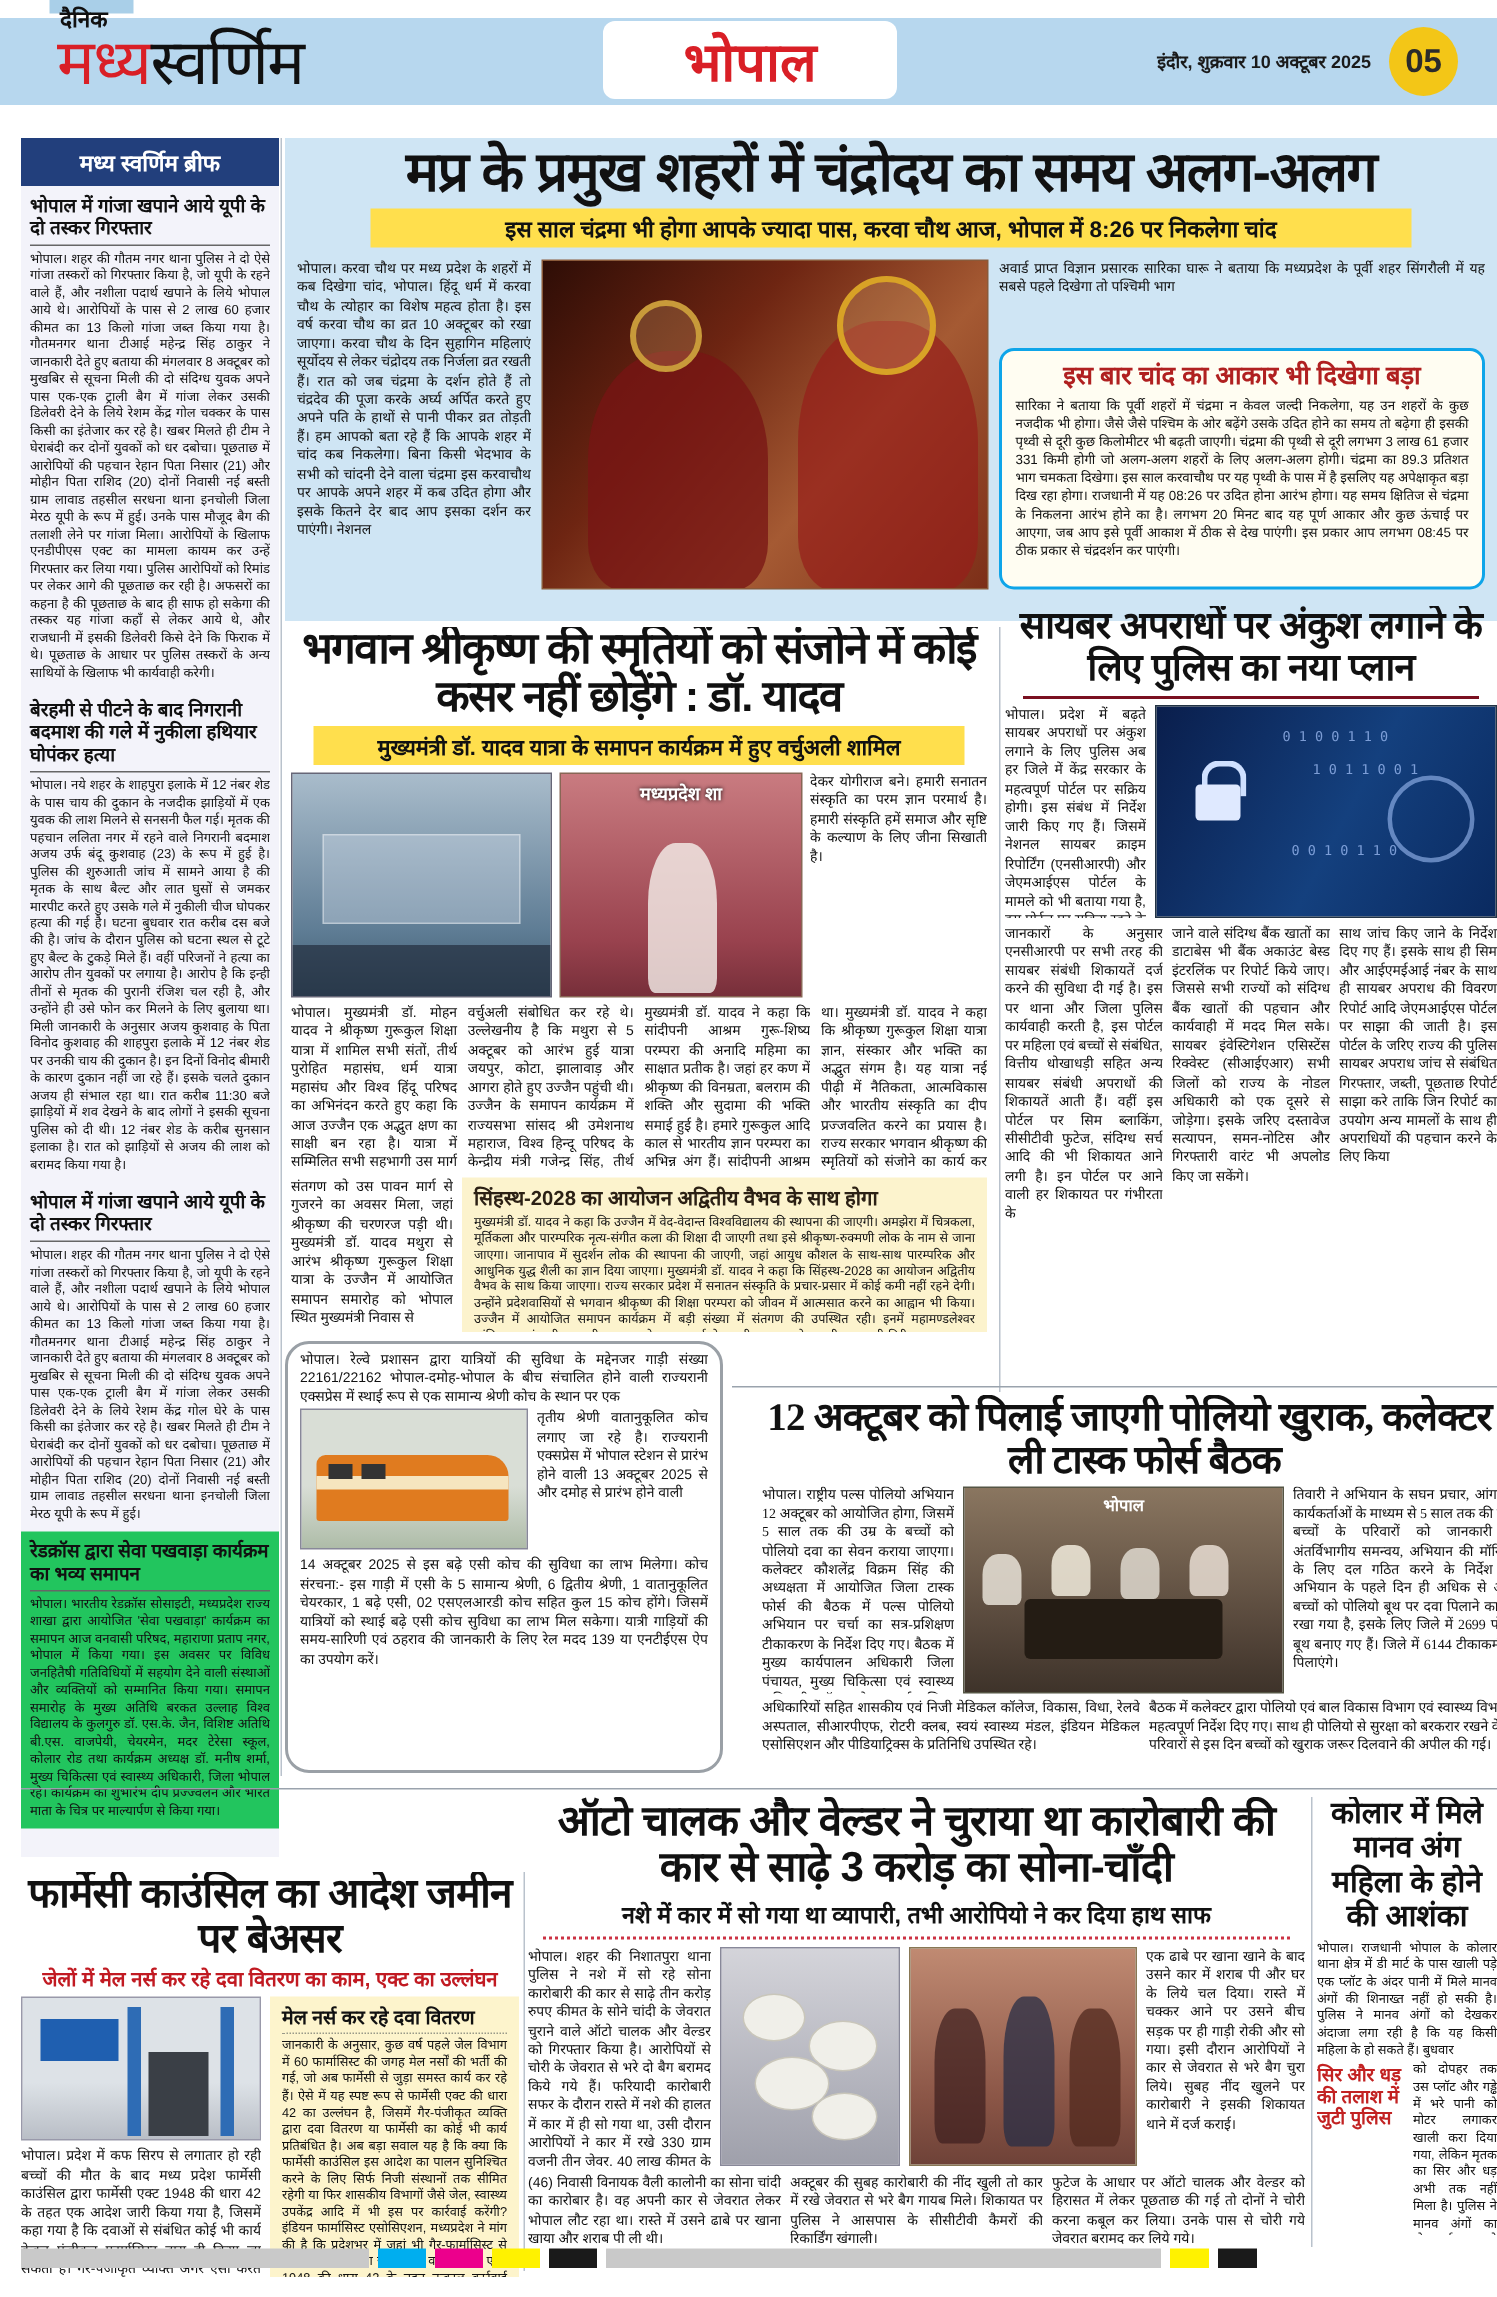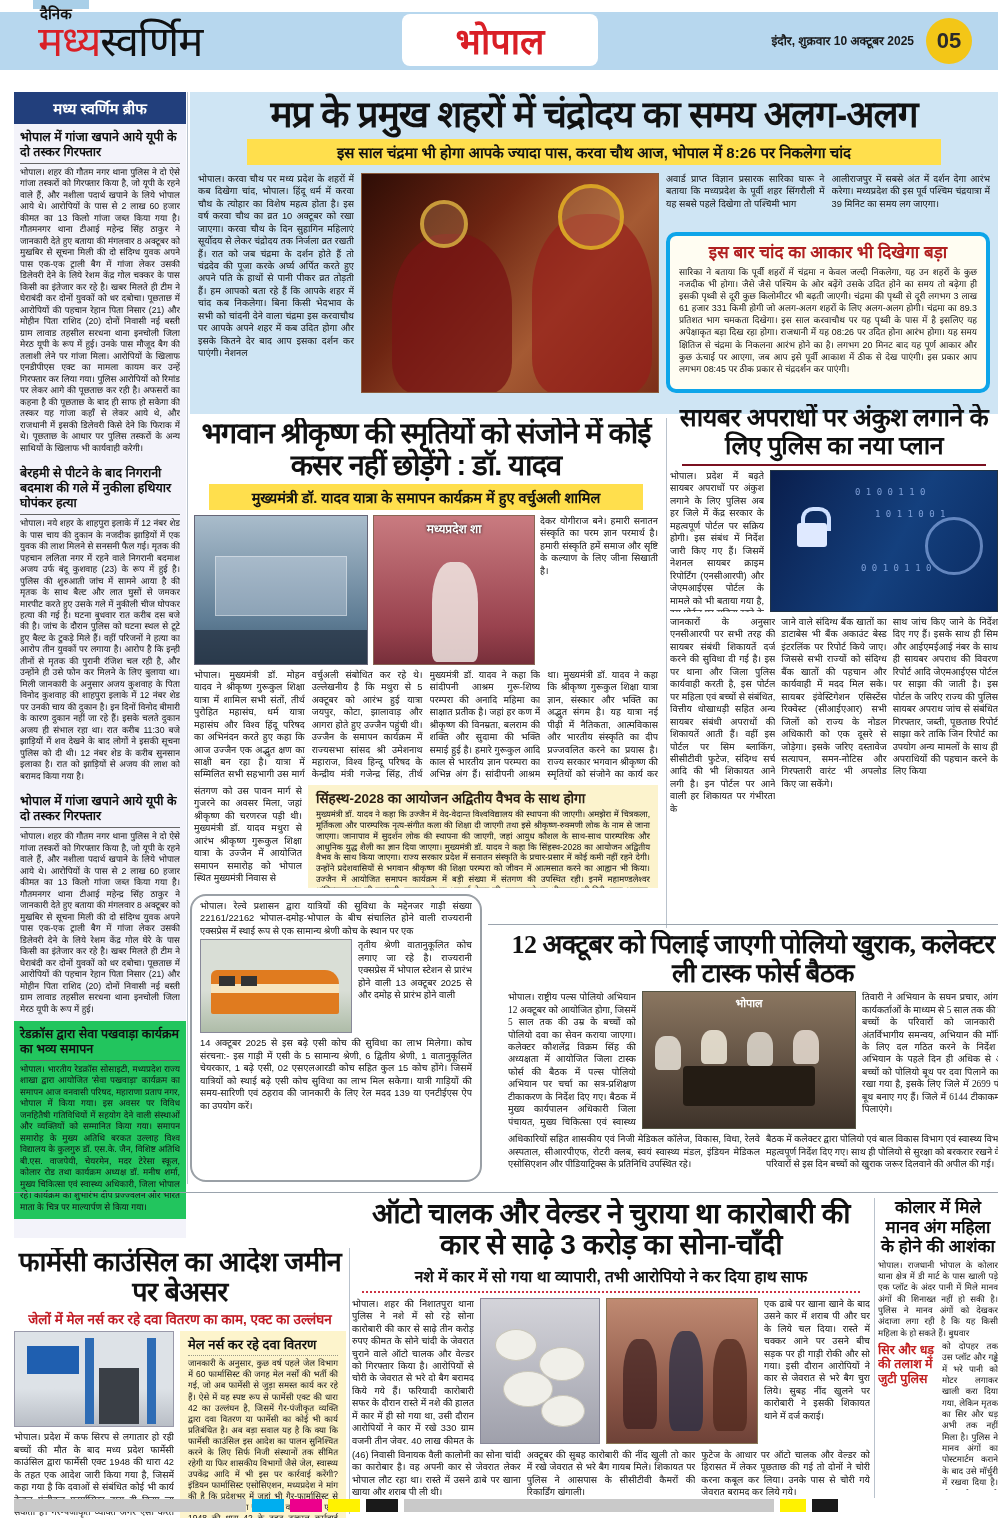--- a/index.html
+++ b/index.html
@@ -40,21 +40,21 @@
   .moon .ystrip{width:86%;margin:4px auto;font-size:15px;padding:3px 0;}
   .moon-row{display:flex;gap:7px;padding:4px 8px 0 8px;}
   .mcol-left{width:156px;}
   .photo-karwa{width:296px;height:218px;position:relative;overflow:hidden;border:1px solid #8a5a3a;
      background:linear-gradient(130deg,#2e0d06,#6e2512 35%,#a55a33 65%,#7c2e18);}
   .sieve{position:absolute;border-radius:50%;border:4px solid #d8a226;background:rgba(240,200,130,.22);}
   .figure{position:absolute;border-radius:45% 45% 20% 20%;background:rgba(120,20,20,.75);}
   .moon-right{flex:1;display:flex;flex-direction:column;min-width:0;}
   .mr-cols{display:flex;gap:7px;height:54px;}
   .mr-cols>div{flex:1;}
-  .moon-box{border:4px solid #0ea5e9;border-radius:10px;background:#fffdf2;margin-top:5px;
+  .moon-box{border:2px solid #0ea5e9;border-radius:10px;background:#fffdf2;margin-top:5px;
             padding:3px 9px 5px 9px;flex:1;overflow:hidden;}
   .moon-box h3{margin:1px 0 3px 0;font-size:17px;color:#b02020;text-align:center;}
   .moon-box p{margin:0;font-size:8.9px;line-height:1.36;text-align:justify;}
   
   .krishna{position:absolute;left:190px;top:418px;width:472px;height:470px;overflow:hidden;}
   .krishna h2{font-size:29px;line-height:1.1;text-align:center;margin:0 4px 2px 4px;letter-spacing:-1px;}
   .krishna .ystrip{width:92%;margin:2px auto;font-size:14.5px;padding:3px 0;}
   .kr-row1{display:flex;gap:5px;padding:3px 4px 0 4px;height:150px;}
   .photo-yadav1{width:172px;position:relative;overflow:hidden;border:1px solid #667;
      background:linear-gradient(#a9bccb,#5f7d95 70%,#3e5a70);}
@@ -133,21 +133,21 @@
      background:linear-gradient(#d4d4da,#9fa0ab);}
   .sack{position:absolute;border-radius:50%;background:#f0efe9;border:1px solid #c9c6ba;}
   .photo-theft2{width:150px;position:relative;overflow:hidden;border:1px solid #875;
      background:linear-gradient(#c08a72,#8a5546 70%,#6e4238);}
   .person{position:absolute;border-radius:40% 40% 15% 15%;background:rgba(60,30,30,.7);}
   .th-colB{flex:1;min-width:0;}
   .th-bottom{display:flex;gap:6px;margin-top:5px;height:86px;}
   .th-bottom>div{flex:1;min-width:0;}
   
   .kolar{position:absolute;left:878px;top:1198px;width:120px;height:292px;overflow:hidden;}
-  .kolar h3{font-size:17px;line-height:1.15;text-align:center;margin:0 0 3px 0;}
+  .kolar h3{font-size:20px;line-height:1.15;text-align:center;margin:0 0 3px 0;}
   .kolar .stxt{font-size:8.6px;}
   .inset{float:left;width:60px;color:#c22222;font-weight:bold;font-size:12.5px;line-height:1.15;
          margin:2px 4px 2px 0;}
   
   .regbar{position:absolute;left:14px;top:1499px;height:13px;display:flex;align-items:center;gap:6px;}
   .reg{height:13px;}
 </style>
 </head>
 <body>
 
@@ -195,21 +195,20 @@
       <div class="mcol-left btxt">भोपाल। करवा चौथ पर मध्य प्रदेश के शहरों में कब दिखेगा चांद, भोपाल। हिंदू धर्म में करवा चौथ के त्योहार का विशेष महत्व होता है। इस वर्ष करवा चौथ का व्रत 10 अक्टूबर को रखा जाएगा। करवा चौथ के दिन सुहागिन महिलाएं सूर्योदय से लेकर चंद्रोदय तक निर्जला व्रत रखती हैं। रात को जब चंद्रमा के दर्शन होते हैं तो चंद्रदेव की पूजा करके अर्घ्य अर्पित करते हुए अपने पति के हाथों से पानी पीकर व्रत तोड़ती हैं। हम आपको बता रहे हैं कि आपके शहर में चांद कब निकलेगा। बिना किसी भेदभाव के सभी को चांदनी देने वाला चंद्रमा इस करवाचौथ पर आपके अपने शहर में कब उदित होगा और इसके कितने देर बाद आप इसका दर्शन कर पाएंगी। नेशनल</div>
       <div class="photo-karwa">
         <div class="figure" style="left:30px;top:60px;width:120px;height:160px;"></div>
         <div class="figure" style="left:170px;top:40px;width:120px;height:180px;background:rgba(150,30,25,.7);"></div>
         <div class="sieve" style="left:196px;top:10px;width:58px;height:58px;"></div>
         <div class="sieve" style="left:58px;top:26px;width:40px;height:40px;border-color:#c89a3a;"></div>
       </div>
       <div class="moon-right">
         <div class="mr-cols">
           <div class="btxt">अवार्ड प्राप्त विज्ञान प्रसारक सारिका घारू ने बताया कि मध्यप्रदेश के पूर्वी शहर सिंगरौली में यह सबसे पहले दिखेगा तो पश्चिमी भाग</div>
-          <div class="btxt">आलीराजपुर में सबसे अंत में दर्शन देगा आरंभ करेगा। मध्यप्रदेश की इस पूर्व पश्चिम चंद्रयात्रा में 39 मिनिट का समय लग जाएगा।</div>
         </div>
         <div class="moon-box">
           <h3>इस बार चांद का आकार भी दिखेगा बड़ा</h3>
           <p>सारिका ने बताया कि पूर्वी शहरों में चंद्रमा न केवल जल्दी निकलेगा, यह उन शहरों के कुछ नजदीक भी होगा। जैसे जैसे पश्चिम के ओर बढ़ेंगे उसके उदित होने का समय तो बढ़ेगा ही इसकी पृथ्वी से दूरी कुछ किलोमीटर भी बढ़ती जाएगी। चंद्रमा की पृथ्वी से दूरी लगभग 3 लाख 61 हजार 331 किमी होगी जो अलग-अलग शहरों के लिए अलग-अलग होगी। चंद्रमा का 89.3 प्रतिशत भाग चमकता दिखेगा। इस साल करवाचौथ पर यह पृथ्वी के पास में है इसलिए यह अपेक्षाकृत बड़ा दिख रहा होगा। राजधानी में यह 08:26 पर उदित होना आरंभ होगा। यह समय क्षितिज से चंद्रमा के निकलना आरंभ होने का है। लगभग 20 मिनट बाद यह पूर्ण आकार और कुछ ऊंचाई पर आएगा, जब आप इसे पूर्वी आकाश में ठीक से देख पाएंगी। इस प्रकार आप लगभग 08:45 पर ठीक प्रकार से चंद्रदर्शन कर पाएंगी।</p>
         </div>
       </div>
     </div>
   </div>
 
   <div class="krishna">

